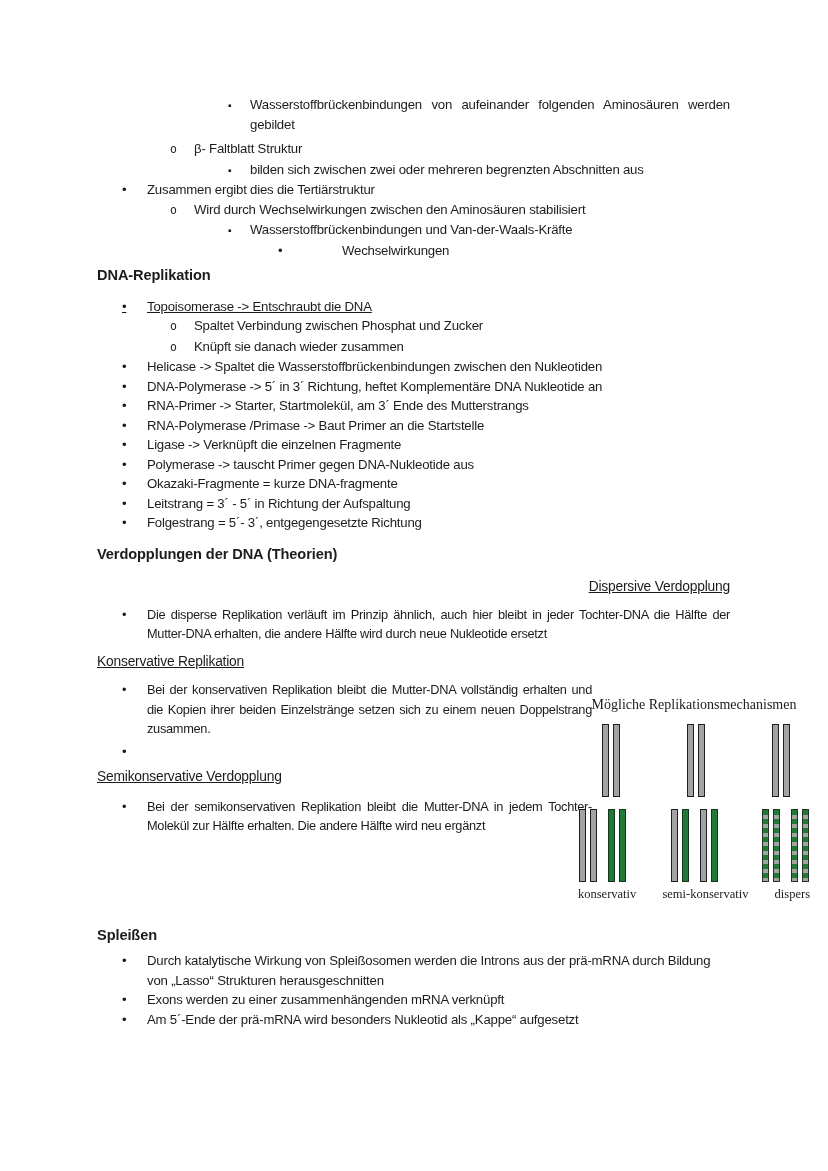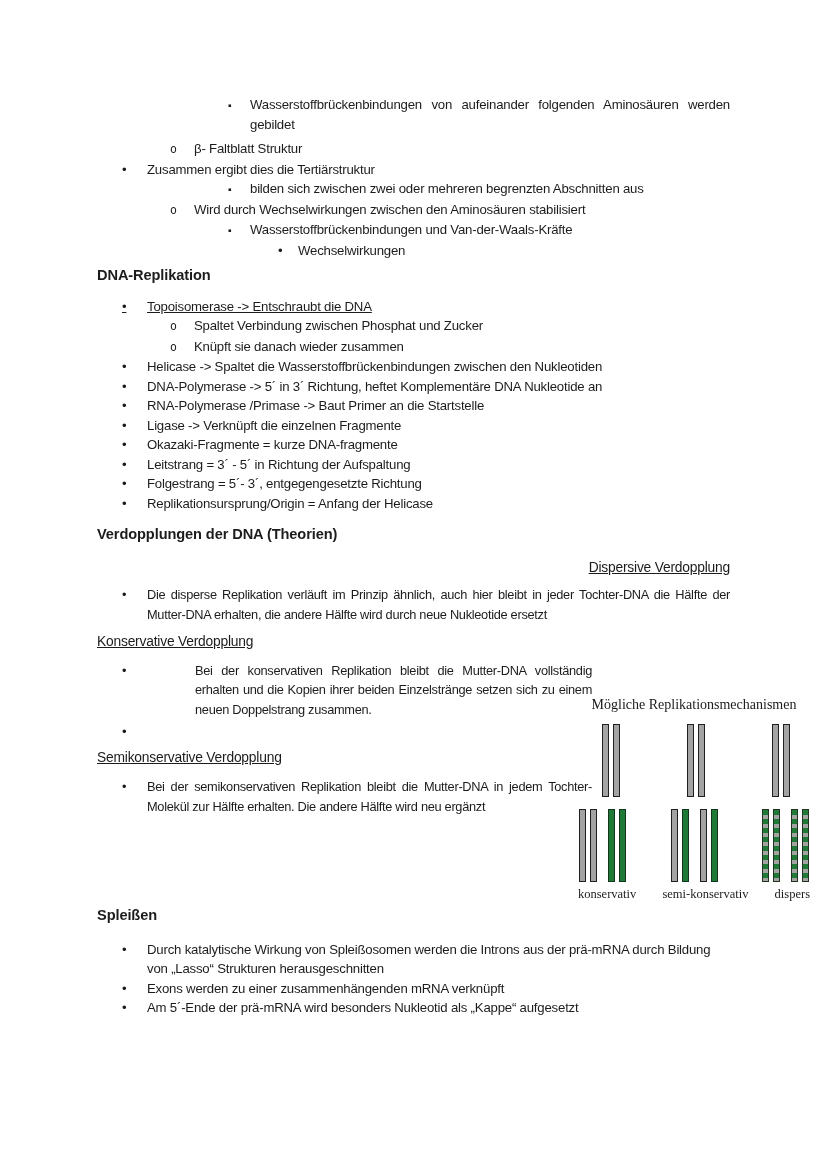--- a/index.html
+++ b/index.html
@@ -12,43 +12,43 @@
   }
   .content { position:absolute; inset:0; padding:95px 98px 4px 97px; }
 
   
   .li { display:flex; line-height:19.5px; }
   .li .mk { flex:none; width:25px; }
   .li .txt { flex:1; }
   .l1 { margin-left:25px; }
   .l2 { margin-left:73px; }  .l2 .mk { width:24px; }
   .l3 { margin-left:131px; } .l3 .mk { width:22px; }
-  .l4 { margin-left:181px; } .l4 .mk { width:20px; }
+  .l4 { margin-left:181px;gap:44px; } .l4 .mk { width:20px; }
   .mk.disc::before { content:"•"; }
   .mk.circ::before { content:"o"; font-family:"DejaVu Sans Mono", monospace; font-size:11.5px; }
   .mk.sq::before   { content:"▪"; font-size:10.5px; }
   .just .txt { text-align:justify; }
   .para { font-size:12.8px; letter-spacing:-0.3px; }
   .narrow { width:470px; }
 
   
   .h1 { font-weight:bold; font-size:14.6px; line-height:19.5px; letter-spacing:-0.1px; }
   .h2 { text-decoration:underline; font-size:13.8px; line-height:19.5px; }
 
   
   .mb5  { margin-bottom:5px; }
   .mt3  { margin-top:3px; }
   .mt6  { margin-top:6px; }
   .mt8  { margin-top:8px; }
-  .mt9  { margin-top:9px;gap:48px; }
+  .mt9  { margin-top:9px; }
   .mt10 { margin-top:10px; }
   .mt11 { margin-top:11px;text-decoration:underline; }
   .mt12 { margin-top:12px; }
   .mt13 { margin-top:13px;text-align:right; }
-  .mt14 { margin-top:14px; }
+  .mt14 { margin-top:6px; }
   .mt90 { margin-top:90px; }
 
   
   .figure { position:absolute; left:578px; top:697px; width:232px; }
   .fig-title { font-family:"Liberation Serif", serif; font-size:14px; letter-spacing:0;
                text-align:center; color:#1a1a1a; white-space:nowrap; }
   .fig-top { display:flex; justify-content:space-between; padding:0 20px 0 24px; margin-top:11px; }
   .fig-bottom { display:flex; justify-content:space-between; margin-top:12px; padding:0 1px; }
   .duplex { display:flex; gap:4px; }
   .group { display:flex; gap:11px; }
@@ -64,28 +64,28 @@
 <div class="content">
 
   <div class="li l3 sq just mb5">
     <span class="mk sq"></span>
     <span class="txt">Wasserstoffbrückenbindungen von aufeinander folgenden Aminosäuren werden gebildet</span>
   </div>
   <div class="li l2">
     <span class="mk circ"></span>
     <span class="txt">β- Faltblatt Struktur</span>
   </div>
-  <div class="li l1">
-    <span class="mk disc"></span>
-    <span class="txt">Zusammen ergibt dies die Tertiärstruktur</span>
-  </div>
   <div class="li l3">
     <span class="mk sq"></span>
     <span class="txt">bilden sich zwischen zwei oder mehreren begrenzten Abschnitten aus</span>
   </div>
+  <div class="li l1">
+    <span class="mk disc"></span>
+    <span class="txt">Zusammen ergibt dies die Tertiärstruktur</span>
+  </div>
   <div class="li l2">
     <span class="mk circ"></span>
     <span class="txt">Wird durch Wechselwirkungen zwischen den Aminosäuren stabilisiert</span>
   </div>
   <div class="li l3">
     <span class="mk sq"></span>
     <span class="txt">Wasserstoffbrückenbindungen und Van-der-Waals-Kräfte</span>
   </div>
   <div class="li l4">
     <span class="mk disc"></span>
@@ -109,52 +109,56 @@
   <div class="li l1">
     <span class="mk disc"></span>
     <span class="txt">Helicase -&gt; Spaltet die Wasserstoffbrückenbindungen zwischen den Nukleotiden</span>
   </div>
   <div class="li l1">
     <span class="mk disc"></span>
     <span class="txt">DNA-Polymerase -&gt; 5´ in 3´ Richtung, heftet Komplementäre DNA Nukleotide an</span>
   </div>
   <div class="li l1">
     <span class="mk disc"></span>
+    <span class="txt">RNA-Primer -&gt; Starter, Startmolekül, am 3´ Ende des Mutterstrangs</span>
+  </div>
+  <div class="li l1">
+    <span class="mk disc"></span>
     <span class="txt">RNA-Polymerase /Primase -&gt; Baut Primer an die Startstelle</span>
   </div>
   <div class="li l1">
     <span class="mk disc"></span>
     <span class="txt">Ligase -&gt; Verknüpft die einzelnen Fragmente</span>
   </div>
   <div class="li l1">
     <span class="mk disc"></span>
+    <span class="txt">Polymerase -&gt; tauscht Primer gegen DNA-Nukleotide aus</span>
+  </div>
+  <div class="li l1">
+    <span class="mk disc"></span>
     <span class="txt">Okazaki-Fragmente = kurze DNA-fragmente</span>
   </div>
   <div class="li l1">
     <span class="mk disc"></span>
     <span class="txt">Leitstrang = 3´ - 5´ in Richtung der Aufspaltung</span>
   </div>
   <div class="li l1">
     <span class="mk disc"></span>
     <span class="txt">Folgestrang = 5´- 3´, entgegengesetzte Richtung</span>
-  </div>
-  <div class="li l1">
-    <span class="mk disc"></span>
-    <span class="txt">Replikationsursprung/Origin = Anfang der Helicase</span>
   </div>
 
   <div class="h1 mt12">Verdopplungen der DNA (Theorien)</div>
 
   <div class="h2 mt13">Dispersive Verdopplung</div>
   <div class="li l1 just para mt8">
     <span class="mk disc"></span>
     <span class="txt">Die disperse Replikation verläuft im Prinzip ähnlich, auch hier bleibt in jeder Tochter-DNA die Hälfte der Mutter-DNA erhalten, die andere Hälfte wird durch neue Nukleotide ersetzt</span>
   </div>
 
-  <div class="h2 mt8">Konservative Verdopplung</div>
+  <div class="h2 mt8">Konservative Replikation</div>
   <div class="li l1 just para narrow mt9">
     <span class="mk disc"></span>
     <span class="txt">Bei der konservativen Replikation bleibt die Mutter-DNA vollständig erhalten und die Kopien ihrer beiden Einzelstränge setzen sich zu einem neuen Doppelstrang zusammen.</span>
   </div>
   <div class="li l1 mt3">
     <span class="mk disc"></span>
     <span class="txt"></span>
   </div>
 
   <div class="h2 mt6">Semikonservative Verdopplung</div>

